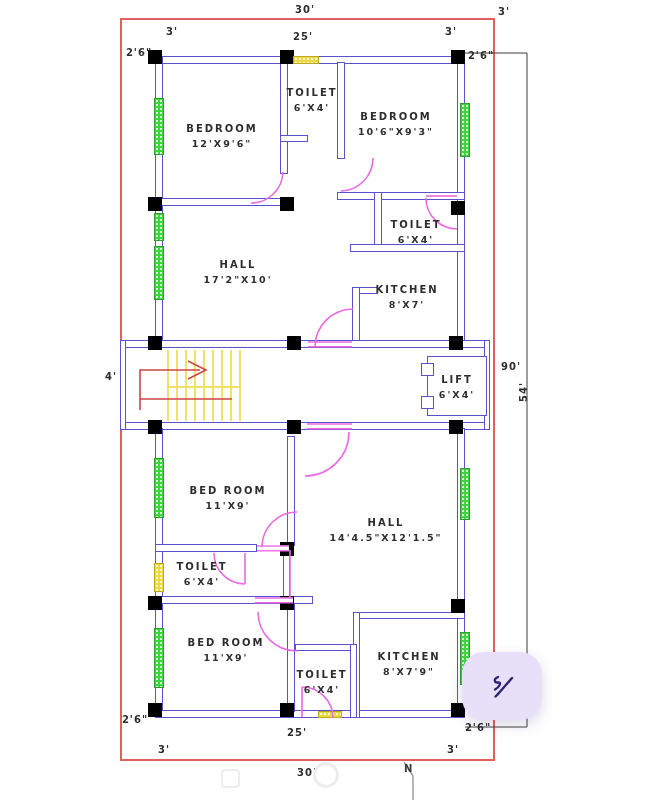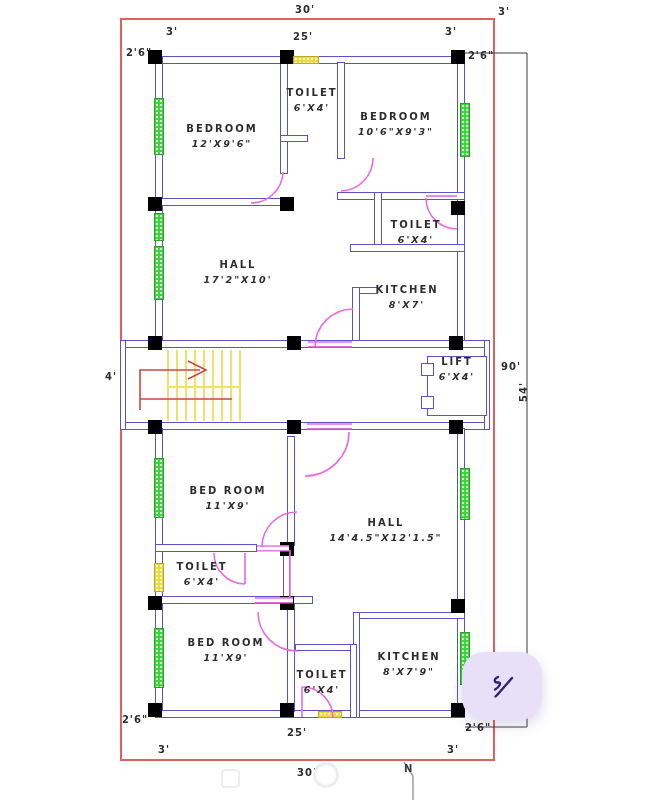--- a/index.html
+++ b/index.html
@@ -11,21 +11,21 @@
   .col{position:absolute;width:14px;height:14px;background:#000;}
   .hg,.hy{position:absolute;box-sizing:border-box;
     background-image:radial-gradient(circle, rgba(255,255,255,.85) 1px, transparent 1.1px);
     background-size:4px 4px;}
   .hg{background-color:#3ed63e;border:1px solid #2f9e2f;}
   .hy{background-color:#ecd93f;border:1px solid #bfa820;}
   svg.overlay{position:absolute;left:0;top:0;pointer-events:none;}
   .room{position:absolute;transform:translate(-50%,-50%);text-align:center;
     color:#2d2d2d;font-size:10px;font-weight:bold;letter-spacing:2px;line-height:1.55;
     white-space:nowrap;}
-  .room .rs{font-size:9.5px;font-style:italic;}
+  .room .rs{font-size:9.5px;}
   .dim{position:absolute;transform:translate(-50%,-50%);color:#2d2d2d;font-size:10px;
     font-weight:bold;letter-spacing:1px;white-space:nowrap;}
   .dim.rot{transform:translate(-50%,-50%) rotate(-90deg);}
   .fab{position:absolute;left:462px;top:652px;width:80px;height:68px;border-radius:22px;
     background:#e8e0f8;box-shadow:0 5px 14px rgba(60,40,120,.18);display:flex;
     align-items:center;justify-content:center;cursor:pointer;}
   .ghost-sq{position:absolute;left:221px;top:769px;width:15px;height:15px;border-radius:4px;
     border:2px solid #ededed;}
   .ghost-ci{position:absolute;left:313px;top:762px;width:20px;height:20px;border-radius:50%;
     border:3px solid #ededed;}
@@ -185,21 +185,21 @@
     <div class="rs">6'X4'</div>
   </div>
   <div class="room" style="left:238px;top:272px">
     <div class="rn">HALL</div>
     <div class="rs">17'2"X10'</div>
   </div>
   <div class="room" style="left:407px;top:297px">
     <div class="rn">KITCHEN</div>
     <div class="rs">8'X7'</div>
   </div>
-  <div class="room" style="left:457px;top:369px">
+  <div class="room" style="left:457px;top:387px">
     <div class="rn">LIFT</div>
     <div class="rs">6'X4'</div>
   </div>
   <div class="room" style="left:228px;top:498px">
     <div class="rn">BED ROOM</div>
     <div class="rs">11'X9'</div>
   </div>
   <div class="room" style="left:386px;top:530px">
     <div class="rn">HALL</div>
     <div class="rs">14'4.5"X12'1.5"</div>

